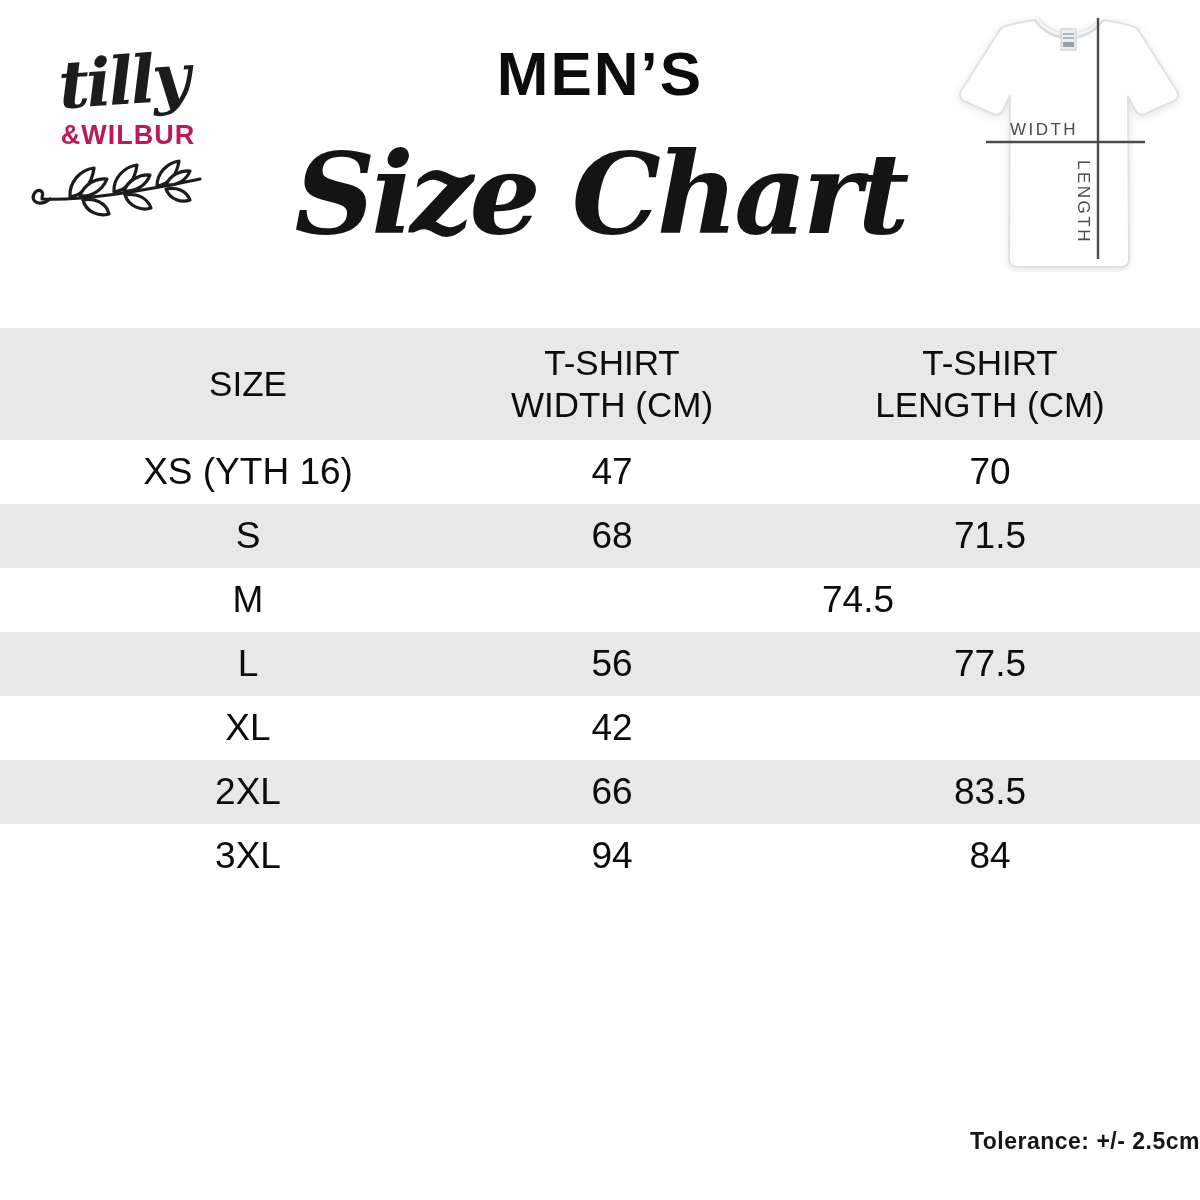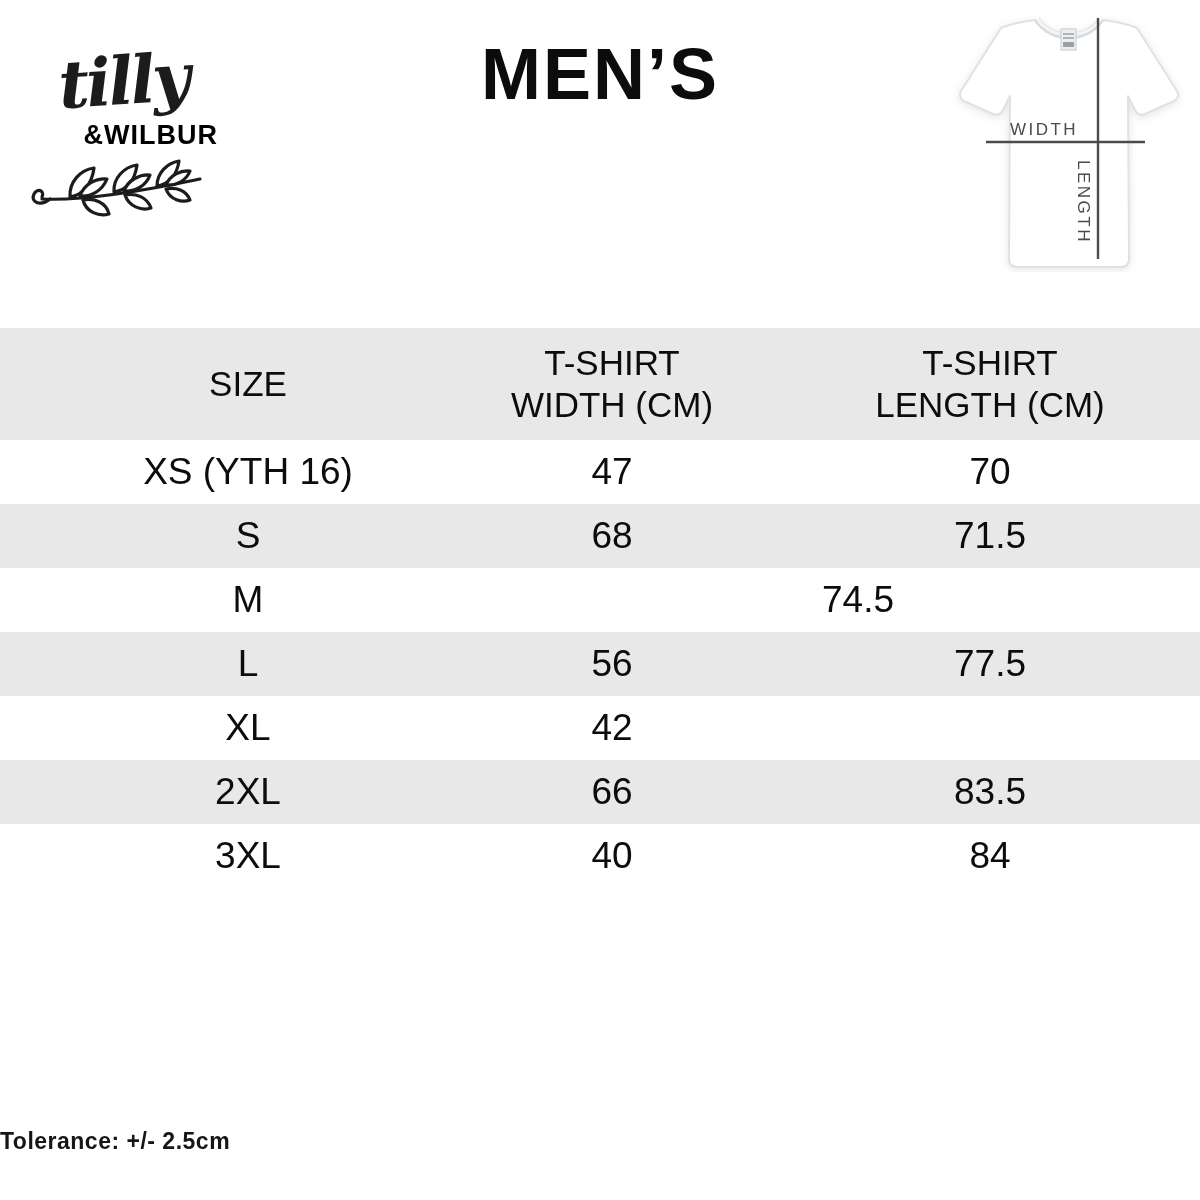--- a/index.html
+++ b/index.html
@@ -10,28 +10,28 @@
 
   
   .logo{position:absolute;left:28px;top:48px;width:190px;}
   .logo-script{
     font-family:"DejaVu Serif",serif;font-style:italic;font-weight:bold;
     font-size:66px;line-height:66px;transform:rotate(-4deg);
     letter-spacing:-3px;color:#1c1c1c;text-align:center;
   }
   .logo-caps{
     margin-top:6px;font-weight:bold;font-size:27px;letter-spacing:1px;
-    color:#000000;text-align:right;padding-left:10px;white-space:nowrap;
+    color:#be185d;text-align:center;padding-left:10px;white-space:nowrap;
   }
   .branch{display:block;margin-top:4px;}
 
   
   .heading{position:absolute;left:0;top:0;width:1200px;text-align:center;}
   .category{
-    margin-top:42px;font-size:72px;font-weight:bold;letter-spacing:2px;
+    margin-top:42px;font-size:62px;font-weight:bold;letter-spacing:2px;
     color:#0c0c0c;line-height:64px;
   }
   .title{
     margin-top:28px;
     font-family:"DejaVu Serif",serif;font-style:italic;font-weight:bold;
     font-size:112px;line-height:120px;letter-spacing:-4px;color:#141414;
   }
 
   
   .tshirt{position:absolute;left:948px;top:14px;}
@@ -44,21 +44,21 @@
   .row.header{height:112px;}
   .c1{width:464px;text-align:center;padding-left:16px;}
   .c2{width:264px;text-align:center;}
   .c3{flex:1;padding-left:36px;text-align:center;}
   .hcell{font-size:35px;line-height:42px;color:#0c0c0c;}
   .hcell span{display:block;}
   .cell{font-size:37px;color:#0c0c0c;}
 
   
   .footer{
-    position:absolute;left:0;top:1128px;width:1200px;text-align:left;
+    position:absolute;left:0;top:1128px;width:1200px;text-align:right;
     font-size:23px;font-weight:bold;color:#161616;letter-spacing:0.5px;
   }
 </style>
 </head>
 <body>
 
 <div class="canvas">
 
   <div class="logo">
     <div class="logo-script">tilly</div>
@@ -79,20 +79,21 @@
           <path d="M129,31 C129,18 139,8 151,6 C149,20 141,29 129,31 Z"></path>
           <path d="M138,30 C142,20 153,15 162,16 C158,26 148,31 138,30 Z"></path>
           <path d="M138,34 C142,45 154,48 162,45 C158,35 148,32 138,34 Z"></path>
         </g>
       </g>
     </svg>
   </div>
 
   <div class="heading">
     <div class="category">MEN’S</div>
+    <div class="title">Size Chart</div>
   </div>
 
   <svg class="tshirt" width="242" height="258" viewBox="0 0 242 258">
     <g class="tee-body">
       <path d="M87,6 C72,8 60,11 53,14
            L13,77 C11,81 12,85 16,87
            L45,100 C49,102 53,100 55,96
            L62,82
            L61,245 C61,250 64,253 69,253
            L173,253 C178,253 181,250 181,245
@@ -162,19 +163,19 @@
   </div>
 
   <div class="row">
     <div class="c1 cell">2XL</div>
     <div class="c2 cell">66</div>
     <div class="c3 cell">83.5</div>
   </div>
 
   <div class="row">
     <div class="c1 cell">3XL</div>
-    <div class="c2 cell">40</div>
+    <div class="c2 cell">94</div>
     <div class="c3 cell">84</div>
   </div>
 </div>
 
   <div class="footer">Tolerance: +/- 2.5cm</div>
 </div>
 
 </body></html>

